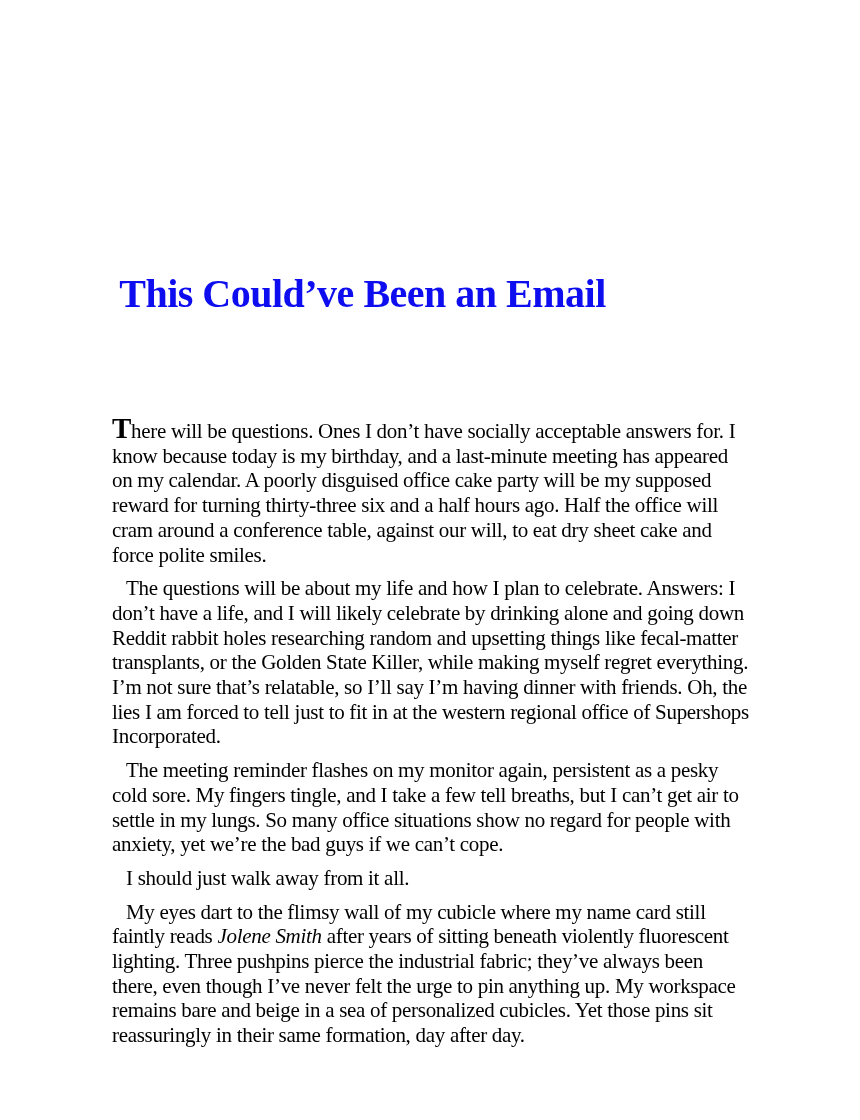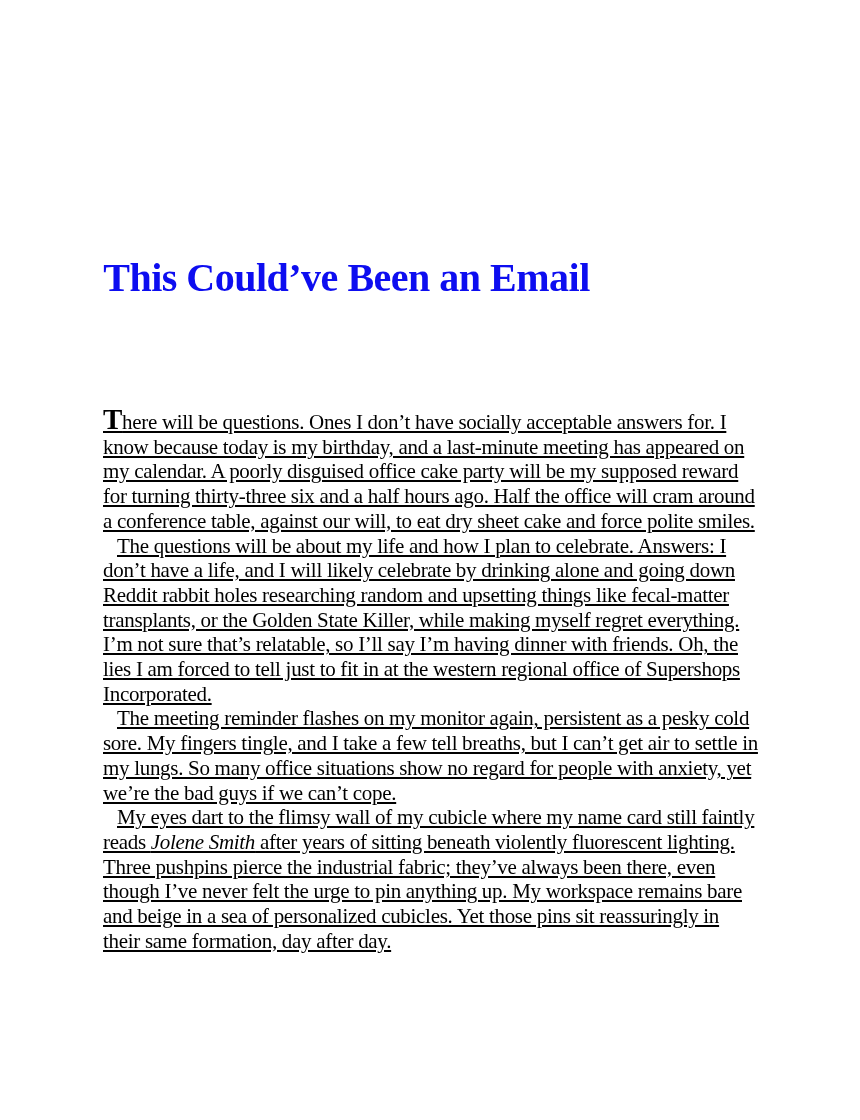--- a/index.html
+++ b/index.html
@@ -10,39 +10,39 @@
     background: #ffffff;
     overflow: hidden;
     font-family: "Liberation Serif", serif;
     color: #000000;
   }
   .chapter-title {
     position: absolute;
     top: 256px;
     left: 0;
     width: 693px;
-    margin: 0;
+    margin: 16px;
     text-align: center;
     font-size: 40px;
     line-height: 44px;
     font-weight: bold;
     letter-spacing: -0.5px;
     color: #0D0DF0;
   }
   .chapter-body {
     position: absolute;
     top: 407px;
     left: 103px;
     width: 655px;
     font-size: 21px;
     line-height: 24.7px;
     letter-spacing: -0.3px;
     text-align: left;
   }
-  .chapter-body p { margin: 0; padding: 0; text-decoration: underline; }
+  .chapter-body p { margin: 9px; padding: 0; }
   .chapter-body p.indented { text-indent: 14px; }
   .raised-cap {
     font-size: 29px;
     font-weight: bold;
   }
   .italic { font-style: italic; }
 </style>
 </head>
 <body>
 
@@ -51,17 +51,18 @@
   <h1 class="chapter-title">This Could’ve Been an Email</h1>
 
   <div class="chapter-body">
 
     <p><span class="raised-cap">T</span><span>here will be questions. Ones I don’t have socially acceptable answers for. I know because today is my birthday, and a last-minute meeting has appeared on my calendar. A poorly disguised office cake party will be my supposed reward for turning thirty-three six and a half hours ago. Half the office will cram around a conference table, against our will, to eat dry sheet cake and force polite smiles.</span></p>
 
     <p class="indented">The questions will be about my life and how I plan to celebrate. Answers: I don’t have a life, and I will likely celebrate by drinking alone and going down Reddit rabbit holes researching random and upsetting things like fecal-matter transplants, or the Golden State Killer, while making myself regret everything. I’m not sure that’s relatable, so I’ll say I’m having dinner with friends. Oh, the lies I am forced to tell just to fit in at the western regional office of Supershops Incorporated.</p>
 
     <p class="indented">The meeting reminder flashes on my monitor again, persistent as a pesky cold sore. My fingers tingle, and I take a few tell breaths, but I can’t get air to settle in my lungs. So many office situations show no regard for people with anxiety, yet we’re the bad guys if we can’t cope.</p>
 
+    <p class="indented">I should just walk away from it all.</p>
 
     <p class="indented"><span>My eyes dart to the flimsy wall of my cubicle where my name card still faintly reads </span><span class="italic">Jolene Smith</span><span> after years of sitting beneath violently fluorescent lighting. Three pushpins pierce the industrial fabric; they’ve always been there, even though I’ve never felt the urge to pin anything up. My workspace remains bare and beige in a sea of personalized cubicles. Yet those pins sit reassuringly in their same formation, day after day.</span></p>
 
   </div>
 </div>
 
 </body></html>

